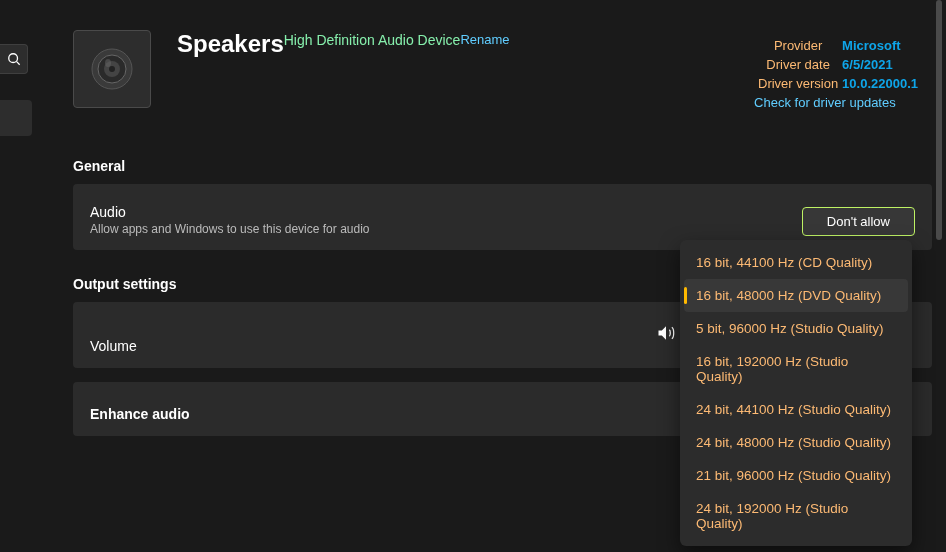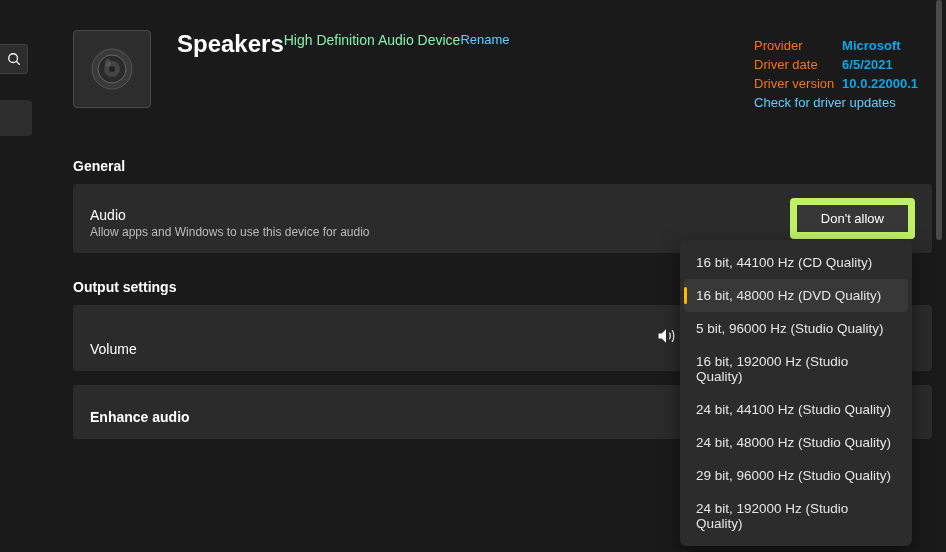--- a/index.html
+++ b/index.html
@@ -92,22 +92,23 @@
       position: absolute;
       right: 14px;
       top: 38px;
       font-size: 13px;
     }
     .driver-row {
       display: flex;
       margin-bottom: 4px;
     }
     .driver-label {
-      color: #f97316;
+      color: #fdba74;
       width: 88px;
+      text-align: center;
     }
     .driver-value {
       font-weight: 600;
       color: #0ea5e9;
     }
     .check-updates {
       color: #60cdff;
       cursor: pointer;
       margin-top: 4px;
     }
@@ -137,21 +138,21 @@
     .card-desc {
       font-size: 12px;
       color: #bbb;
       margin-top: 2px;
     }
     .card-title-bold {
       font-weight: 600;
     }
     .btn {
       background: #373737;
-      border: 7px solid #bef264;
+      border: 1px solid #bef264;
       border-radius: 4px;
       padding: 6px 24px;
       color: #fff;
       font-size: 13px;
       cursor: pointer;
     }
     .btn-test {
       padding: 6px 50px;
     }
     .volume-icon {
@@ -174,21 +175,21 @@
       width: 232px;
       background: #2c2c2c;
       border-radius: 6px;
       box-shadow: 0 8px 20px rgba(0,0,0,0.5);
       padding: 6px 0;
       z-index: 100;
     }
     .dropdown-item {
       padding: 9px 16px;
       font-size: 13.5px;
-      color: #e5e5e5;
+      color: #fdba74;
       cursor: pointer;
       position: relative;
     }
     .dropdown-item.selected {
       background: #383838;
       border-radius: 4px;
       margin: 0 4px;
       padding: 9px 12px;
     }
     .dropdown-item.selected::before {
@@ -297,19 +298,19 @@
   </div>
 </div>
 
 <div class="dropdown-flyout" id="format-dropdown">
 <div class="dropdown-item">16 bit, 44100 Hz (CD Quality)</div>
     <div class="dropdown-item selected">16 bit, 48000 Hz (DVD Quality)</div>
     <div class="dropdown-item">5 bit, 96000 Hz (Studio Quality)</div>
     <div class="dropdown-item">16 bit, 192000 Hz (Studio Quality)</div>
     <div class="dropdown-item">24 bit, 44100 Hz (Studio Quality)</div>
     <div class="dropdown-item">24 bit, 48000 Hz (Studio Quality)</div>
-    <div class="dropdown-item">29 bit, 96000 Hz (Studio Quality)</div>
+    <div class="dropdown-item">21 bit, 96000 Hz (Studio Quality)</div>
     <div class="dropdown-item">24 bit, 192000 Hz (Studio Quality)</div>
   </div>
 
 <div class="scrollbar">
   <div class="scrollbar-thumb"></div>
 </div>
 
 </body></html>

